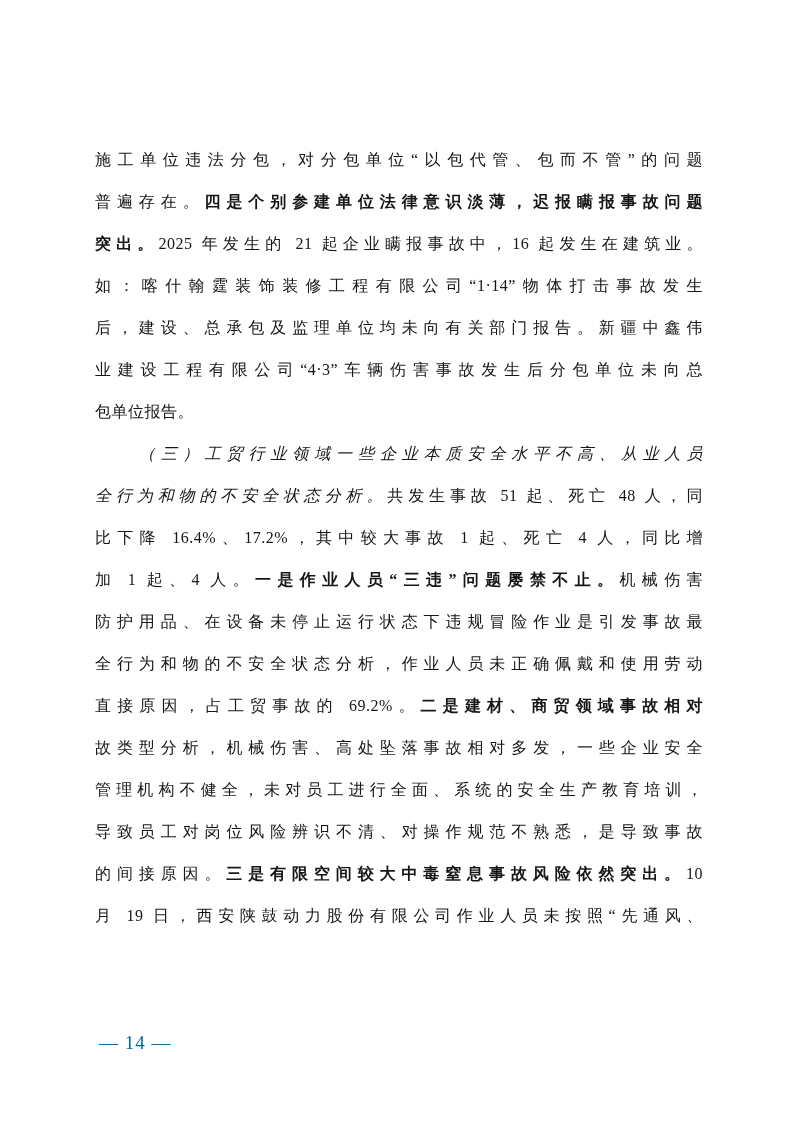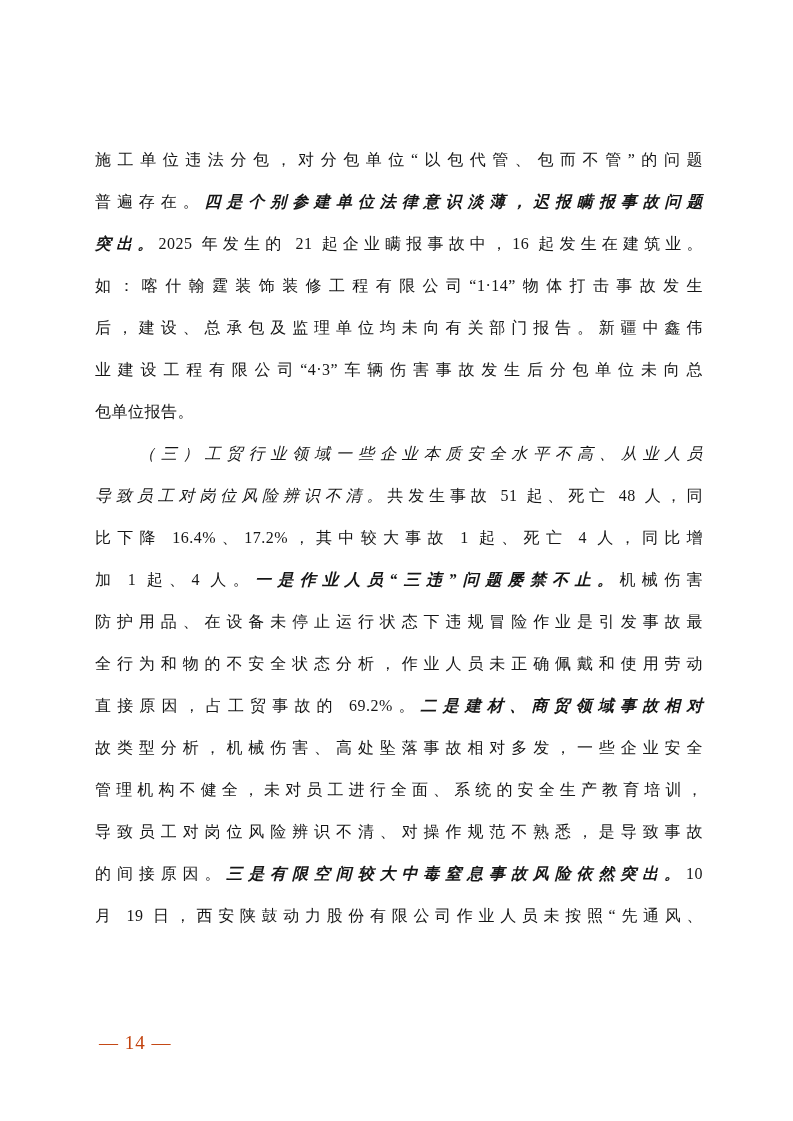--- a/index.html
+++ b/index.html
@@ -34,46 +34,46 @@
     color: #161616;
   }
   .line.no-just {
     text-align: center;
     text-align-last: left;
   }
   .line.indent {
     padding-left: 44px;
   }
   .run-normal { font-weight: normal; }
-  .run-bold   { font-weight: bold; font-style: italic; }
+  .run-bold   { font-weight: bold; }
   .run-kaiti  { font-weight: normal; font-style: italic; margin-top: 28px; }
   .footer {
     position: absolute;
     left: 99px;
     top: 1031px;
     font-size: 19px;
     line-height: 24px;
-    color: #c2410c;
+    color: #0369a1;
     letter-spacing: 1px;
   }
 </style>
 </head>
 <body>
 
 <div class="page">
   <div class="content">
       <div class="line"><span class="run-normal">施工单位违法分包，对分包单位“以包代管、包而不管”的问题</span></div>
       <div class="line"><span class="run-normal">普遍存在。</span><span class="run-bold">四是个别参建单位法律意识淡薄，迟报瞒报事故问题</span></div>
       <div class="line"><span class="run-bold">突出。</span><span class="run-normal">2025 年发生的 21 起企业瞒报事故中，16 起发生在建筑业。</span></div>
       <div class="line"><span class="run-normal">如：喀什翰霆装饰装修工程有限公司“1·14”物体打击事故发生</span></div>
       <div class="line"><span class="run-normal">后，建设、总承包及监理单位均未向有关部门报告。新疆中鑫伟</span></div>
       <div class="line"><span class="run-normal">业建设工程有限公司“4·3”车辆伤害事故发生后分包单位未向总</span></div>
       <div class="line no-just"><span class="run-normal">包单位报告。</span></div>
       <div class="line indent"><span class="run-kaiti">（三）工贸行业领域一些企业本质安全水平不高、从业人员</span></div>
-      <div class="line"><span class="run-kaiti">导致员工对岗位风险辨识不清。</span><span class="run-normal">共发生事故 51 起、死亡 48 人，同</span></div>
+      <div class="line"><span class="run-kaiti">全行为和物的不安全状态分析。</span><span class="run-normal">共发生事故 51 起、死亡 48 人，同</span></div>
       <div class="line"><span class="run-normal">比下降 16.4%、17.2%，其中较大事故 1 起、死亡 4 人，同比增</span></div>
       <div class="line"><span class="run-normal">加 1 起、4 人。</span><span class="run-bold">一是作业人员“三违”问题屡禁不止。</span><span class="run-normal">机械伤害</span></div>
       <div class="line"><span class="run-normal">防护用品、在设备未停止运行状态下违规冒险作业是引发事故最</span></div>
       <div class="line"><span class="run-normal">全行为和物的不安全状态分析，作业人员未正确佩戴和使用劳动</span></div>
       <div class="line"><span class="run-normal">直接原因，占工贸事故的 69.2%。</span><span class="run-bold">二是建材、商贸领域事故相对</span></div>
       <div class="line"><span class="run-normal">故类型分析，机械伤害、高处坠落事故相对多发，一些企业安全</span></div>
       <div class="line"><span class="run-normal">管理机构不健全，未对员工进行全面、系统的安全生产教育培训，</span></div>
       <div class="line"><span class="run-normal">导致员工对岗位风险辨识不清、对操作规范不熟悉，是导致事故</span></div>
       <div class="line"><span class="run-normal">的间接原因。</span><span class="run-bold">三是有限空间较大中毒窒息事故风险依然突出。</span><span class="run-normal">10</span></div>
       <div class="line"><span class="run-normal">月 19 日，西安陕鼓动力股份有限公司作业人员未按照“先通风、</span></div>

